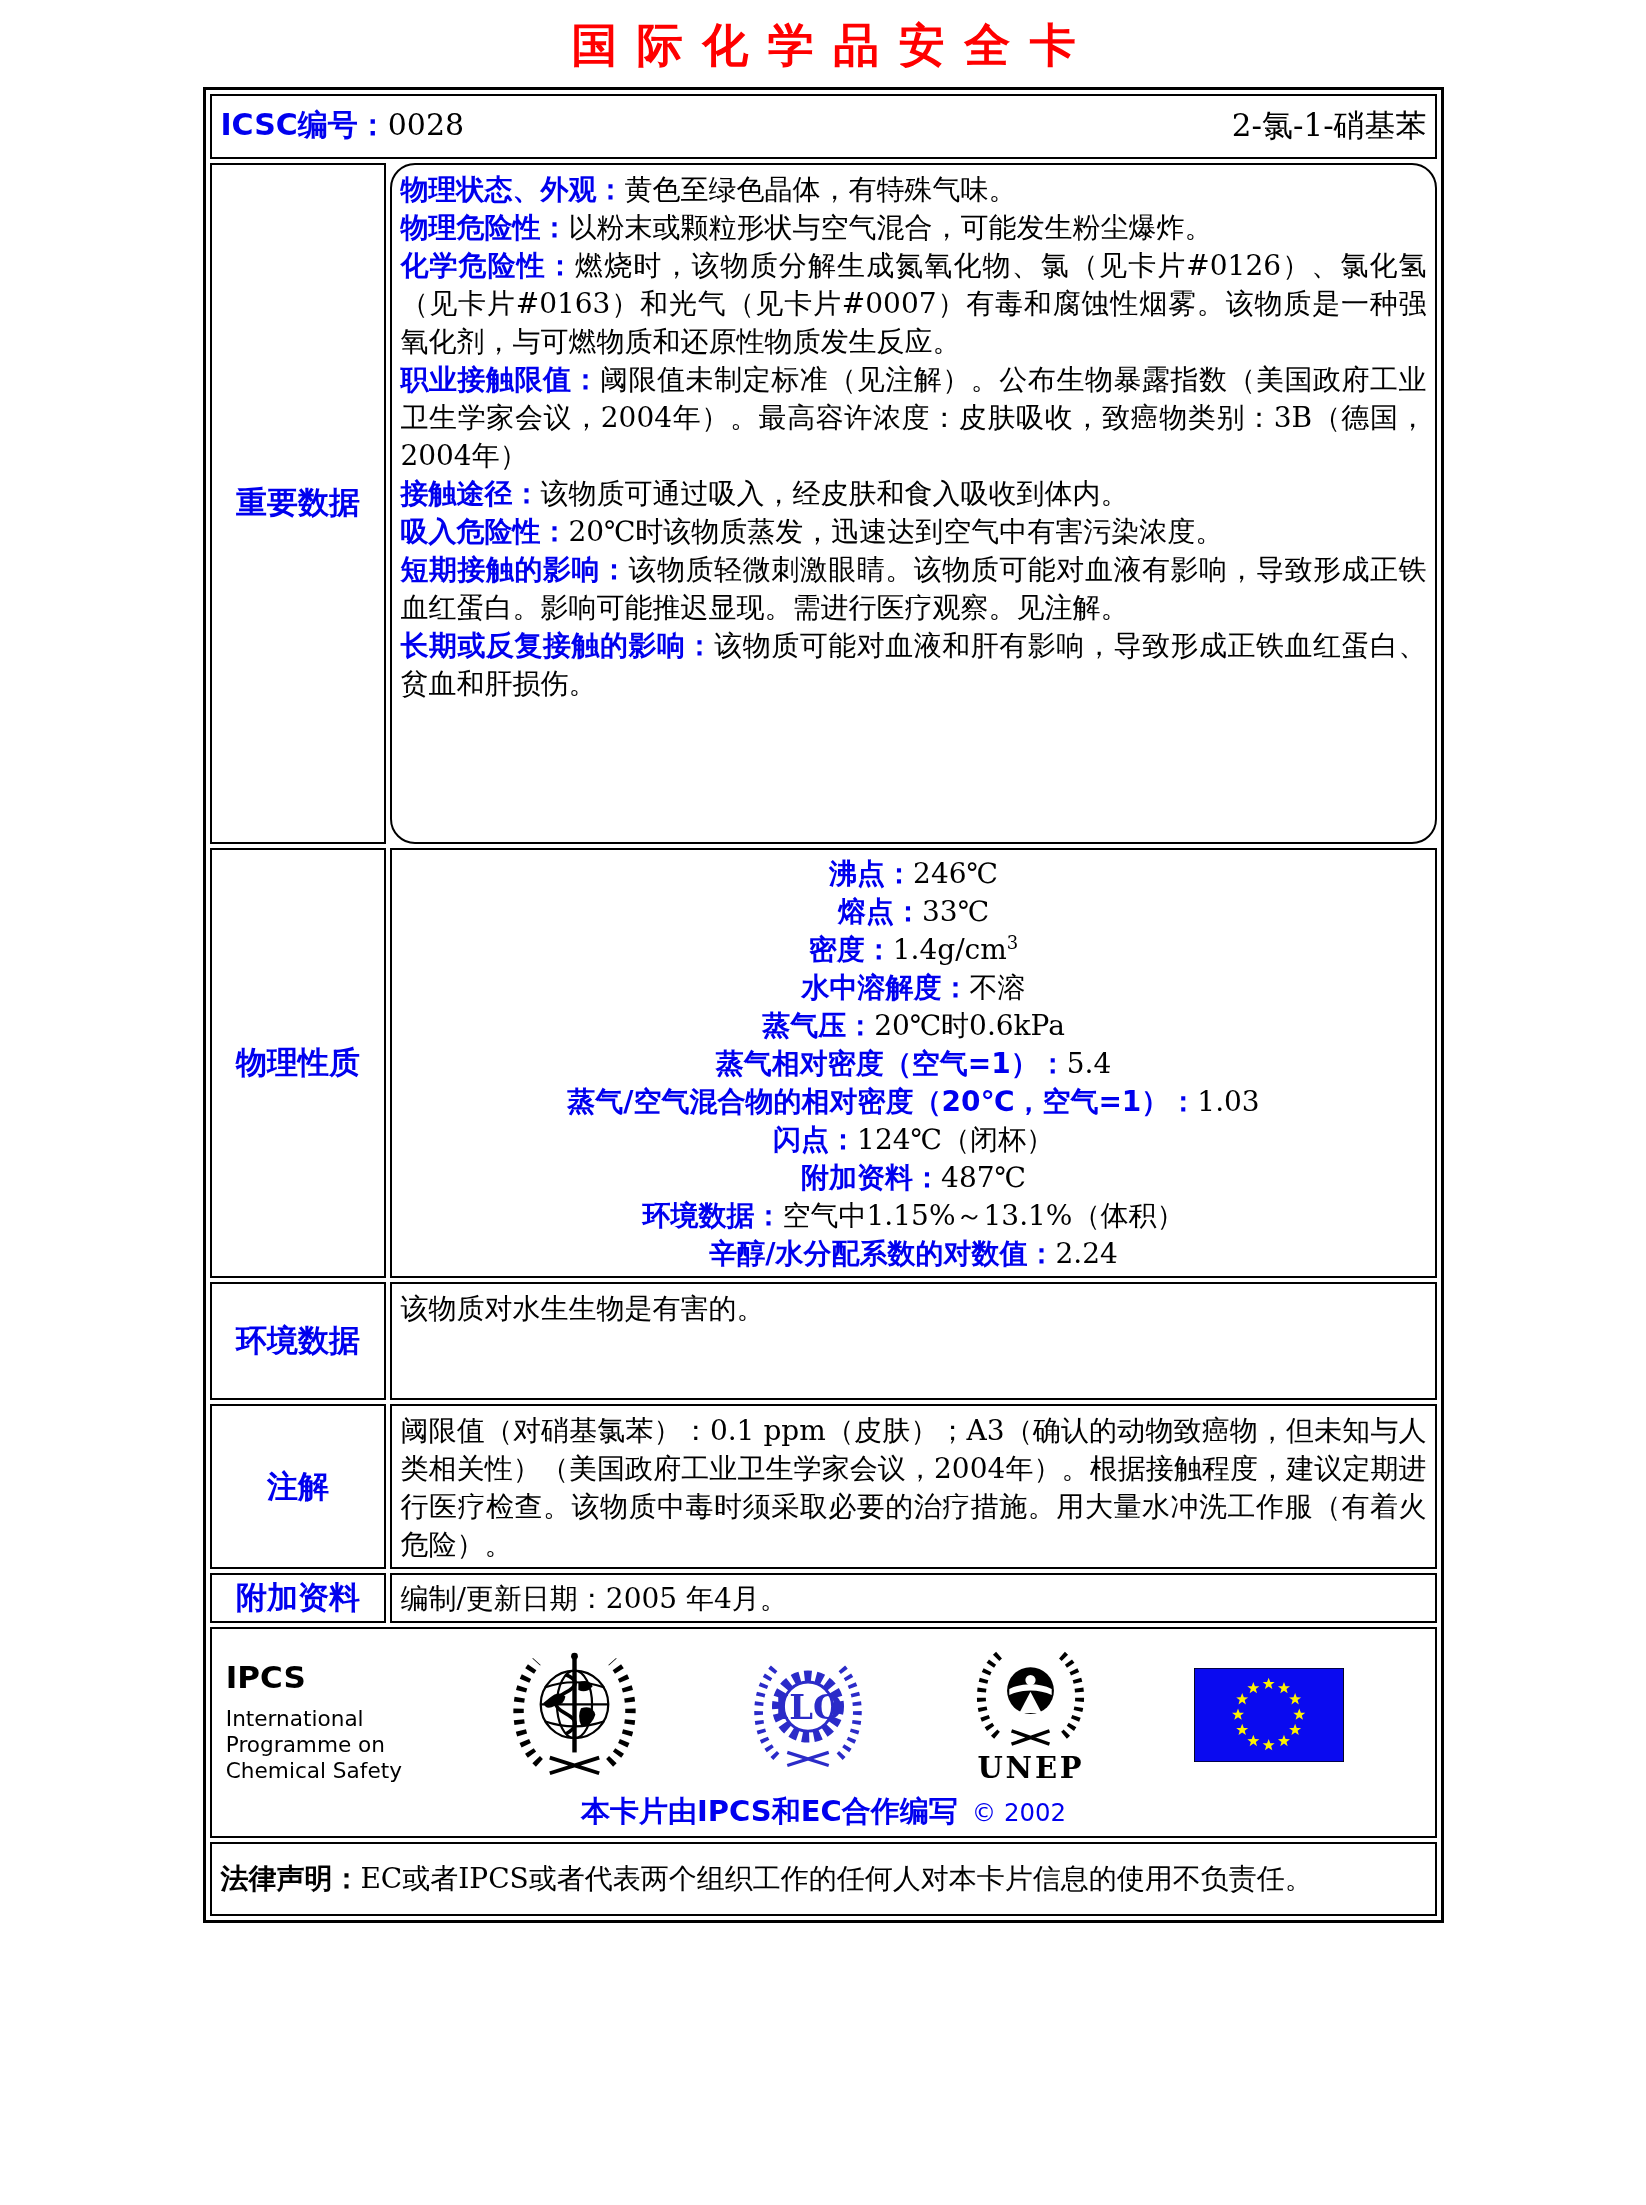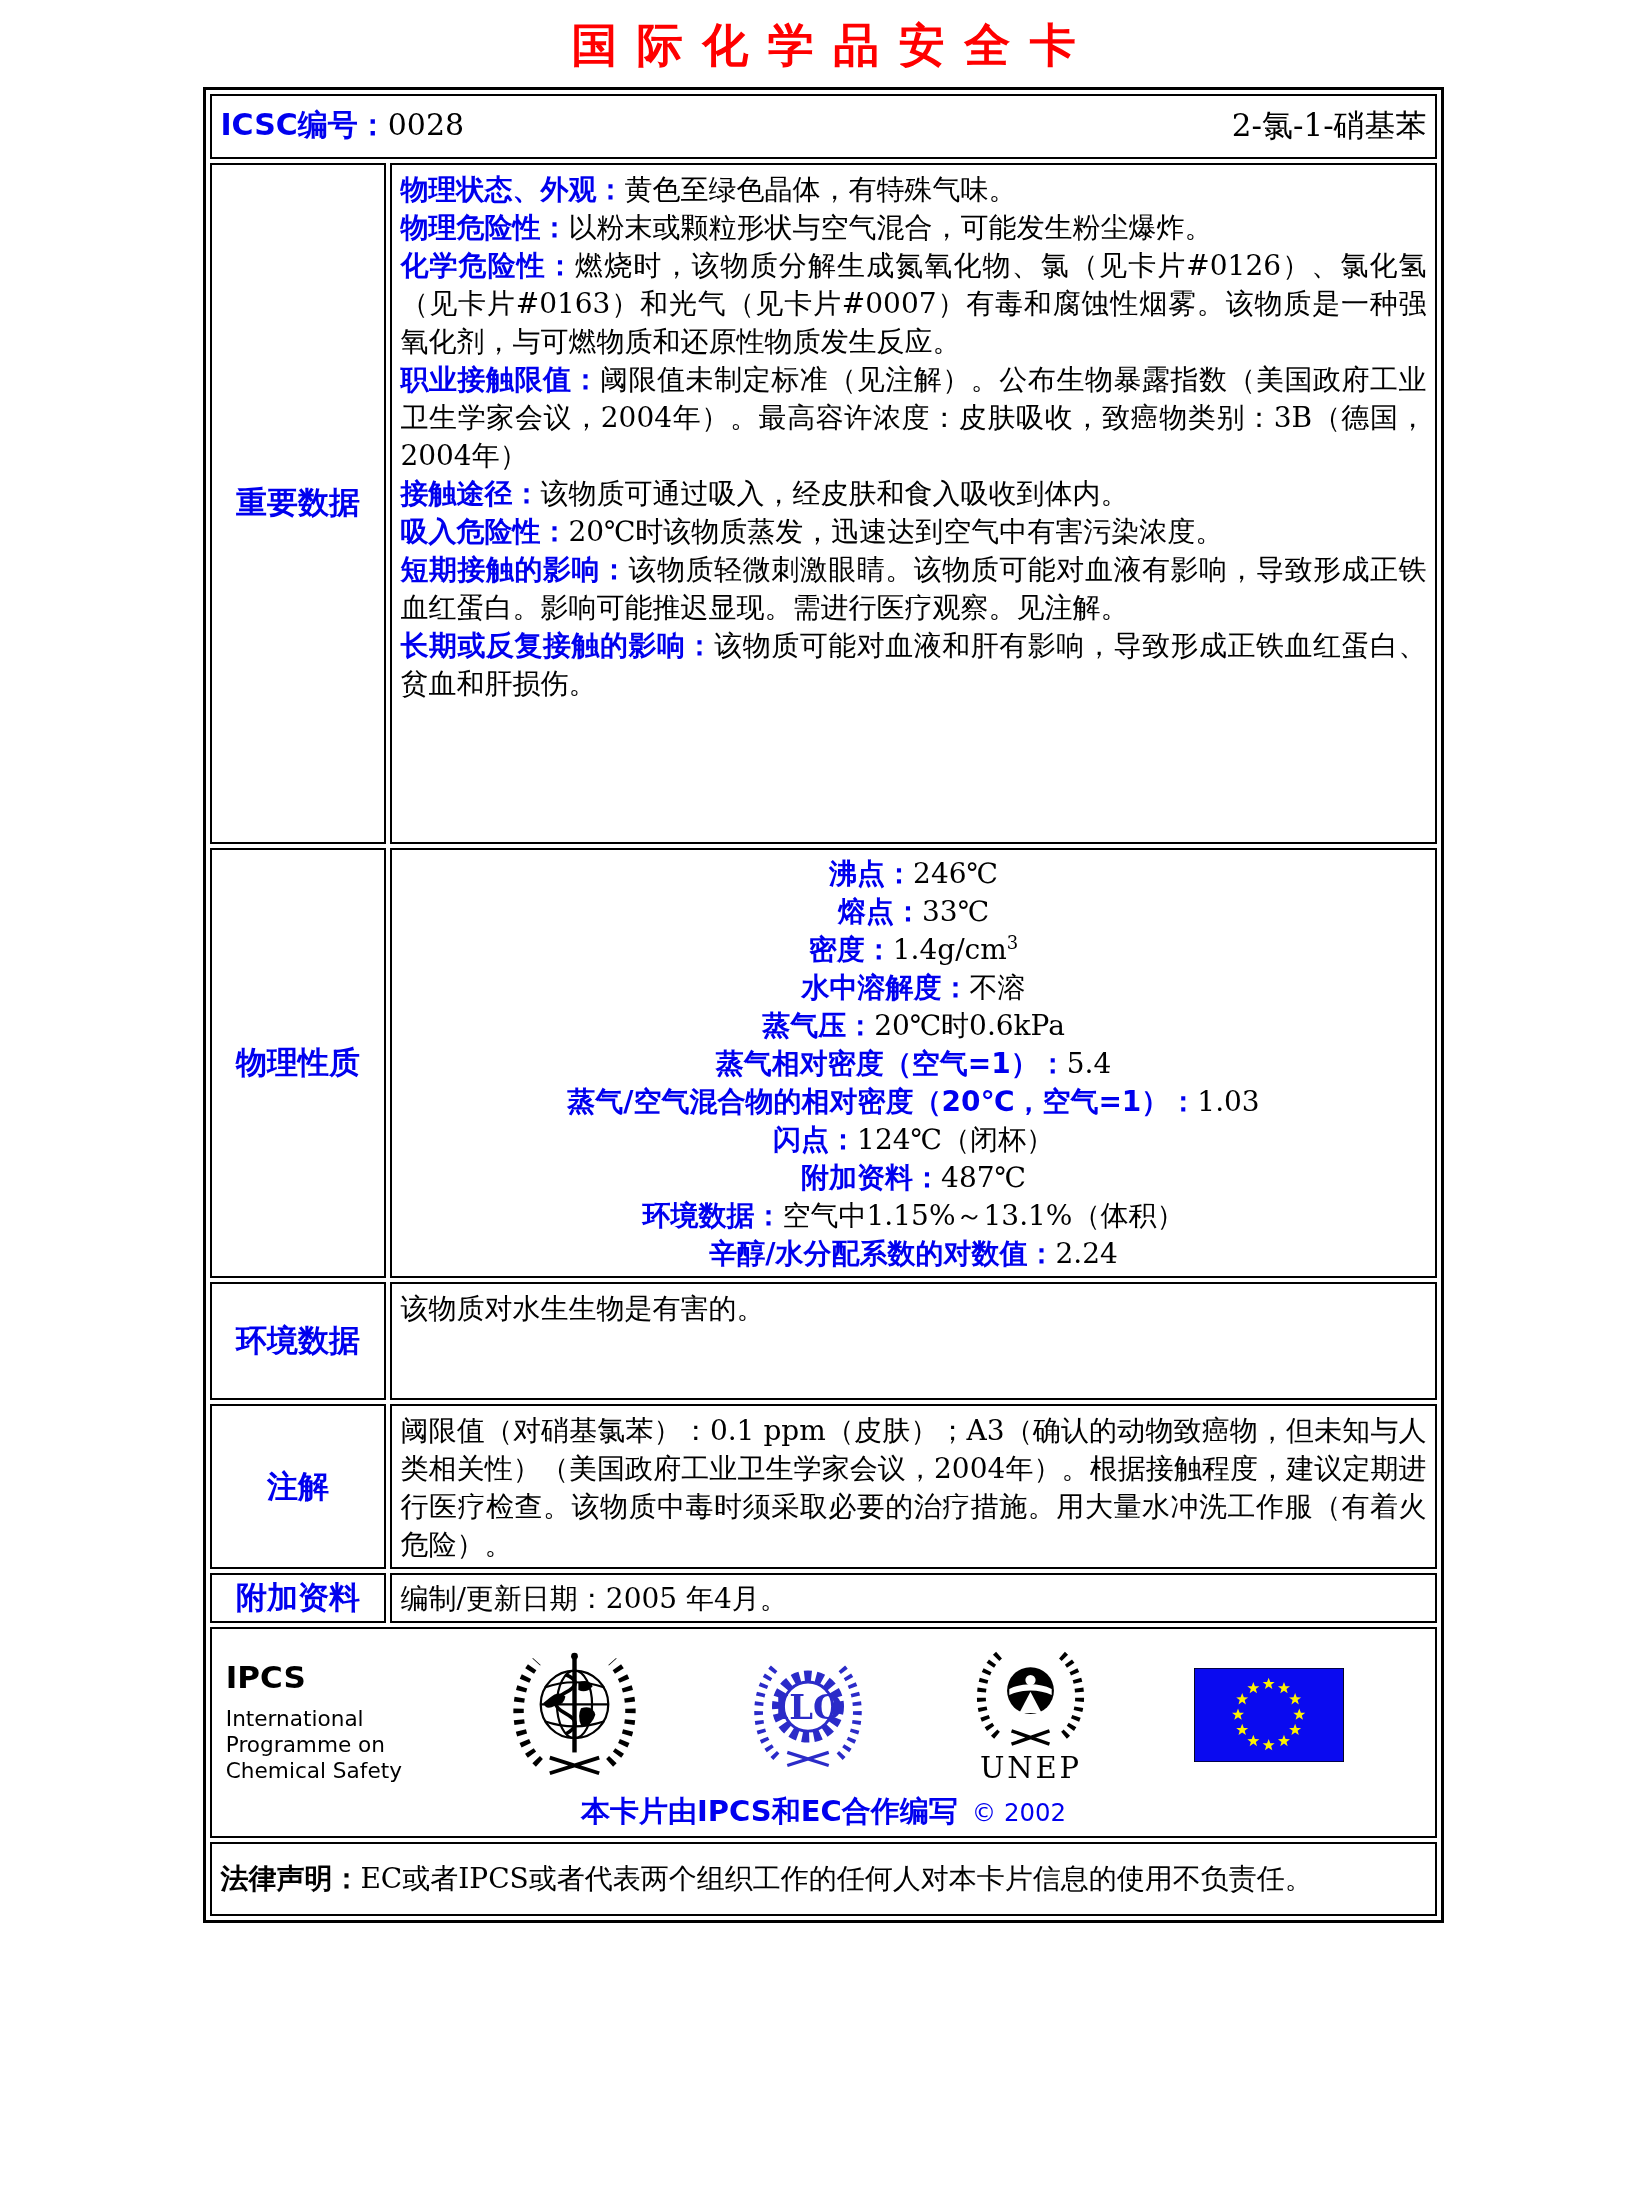--- a/index.html
+++ b/index.html
@@ -55,21 +55,21 @@
   td.row-label span {
     color: #0000ee;
     font-family: "DejaVu Sans", sans-serif;
     font-weight: bold;
     font-size: 31px;
   }
   td.content { font-size: 28px; line-height: 38px; padding-top: 5.6px; }
   td.content p { margin: 0; text-align: justify; }
   td.content p.prop { text-align: center; }
   sup.cube { font-size: 18px; line-height: 0; }
-  td.h-important { height: 668px; }
+  td.h-important { height: 668px; border-radius: 25px; }
   td.h-physical  { height: 413px; }
   td.h-env       { height: 106px; }
   td.h-notes     { height: 138px; }
   td.h-add       { height: 36px; vertical-align: middle; }
   td.h-logos     { height: 190px; padding: 9.8px 11px 4.2px 11px; }
   td.h-legal     { height: 64px; vertical-align: middle; font-size: 28px; }
 
   .logos-row {
     display: flex;
     justify-content: space-between;
@@ -78,21 +78,21 @@
     padding-left: 2.8px;
   }
   .ipcs-block { margin-top: 19.5px; font-family: "DejaVu Sans", sans-serif; }
   .ipcs-acronym { font-weight: bold; font-size: 31px; margin-bottom: 11px; }
   .ipcs-line { font-size: 21.6px; line-height: 26px; }
   .who-wrap { margin-top: 4.2px; }
   .ilo-wrap { margin-top: 8.4px; }
   .unep-wrap { margin-top: 7px; text-align: center; }
   .unep-text {
     font-family: "DejaVu Serif", serif;
-    font-weight: normal;
+    font-weight: bold;
     font-size: 29px;
     letter-spacing: 2.8px;
     margin-top: -4.2px;
   }
   .eu-wrap { margin-top: 29px; }
   .caption-line { text-align: center; margin-top: 7px; }
   .caption-main {
     color: #0000ee;
     font-family: "DejaVu Sans", sans-serif;
     font-weight: bold;

